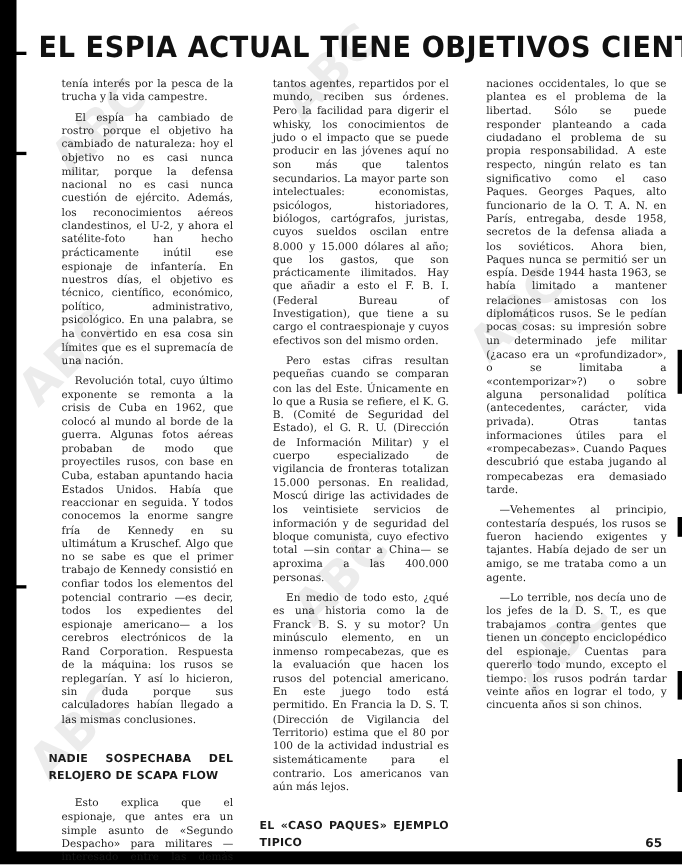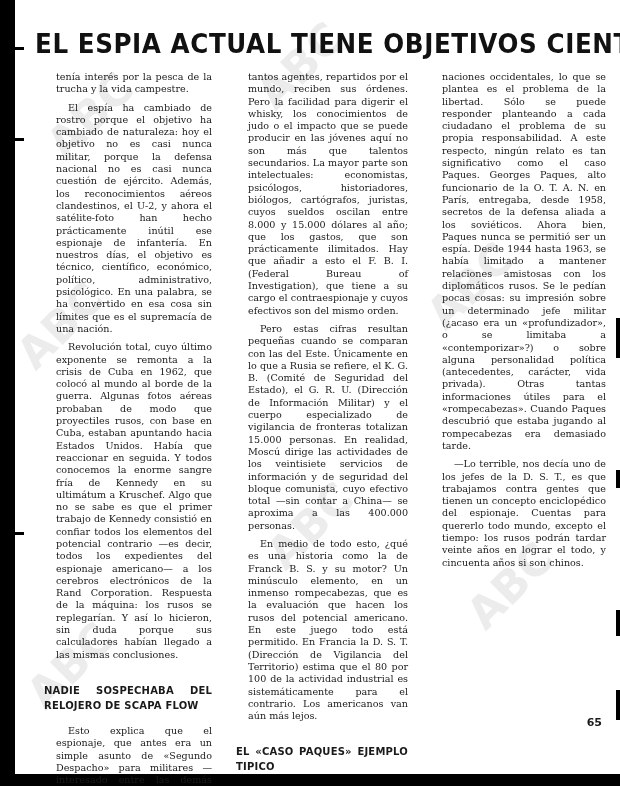--- a/index.html
+++ b/index.html
@@ -27,21 +27,21 @@
   .col1 { left: 44px; width: 168px; }
   .col2 { left: 236px; width: 172px; }
   .col3 { left: 430px; width: 176px; }
   .col p { margin: 0 0 6px 12px; text-indent: 12px; }
   .col p.cont { text-indent: 0; }
   .subhead {
     font-family: "DejaVu Sans", sans-serif; font-weight: bold; font-size: 10px; line-height: 15px;
     margin: 22px 0 12px 0; letter-spacing: 0.2px;
   }
   .page-number {
-    position: absolute; right: 18px; top: 716px; font-family: "DejaVu Sans", sans-serif;
+    position: absolute; right: 18px; top: 760px; font-family: "DejaVu Sans", sans-serif;
     font-weight: bold; font-size: 11px;
   }
   .watermark {
     position: absolute; font-family: "DejaVu Sans", sans-serif; font-size: 44px; color: rgba(150,150,150,0.18);
     transform: rotate(-45deg); pointer-events: none; font-weight: bold;
   }
 </style>
 </head>
 <body>
 
@@ -74,16 +74,17 @@
   </div>
 <div class="col col2">
     <p class="cont">tantos agentes, repartidos por el mundo, reciben sus órdenes. Pero la facilidad para digerir el whisky, los conocimientos de judo o el impacto que se puede producir en las jóvenes aquí no son más que talentos secundarios. La mayor parte son intelectuales: economistas, psicólogos, historiadores, biólogos, cartógrafos, juristas, cuyos sueldos oscilan entre 8.000 y 15.000 dólares al año; que los gastos, que son prácticamente ilimitados. Hay que añadir a esto el F. B. I. (Federal Bureau of Investigation), que tiene a su cargo el contraespionaje y cuyos efectivos son del mismo orden.</p>
     <p>Pero estas cifras resultan pequeñas cuando se comparan con las del Este. Únicamente en lo que a Rusia se refiere, el K. G. B. (Comité de Seguridad del Estado), el G. R. U. (Dirección de Información Militar) y el cuerpo especializado de vigilancia de fronteras totalizan 15.000 personas. En realidad, Moscú dirige las actividades de los veintisiete servicios de información y de seguridad del bloque comunista, cuyo efectivo total —sin contar a China— se aproxima a las 400.000 personas.</p>
     <p>En medio de todo esto, ¿qué es una historia como la de Franck B. S. y su motor? Un minúsculo elemento, en un inmenso rompecabezas, que es la evaluación que hacen los rusos del potencial americano. En este juego todo está permitido. En Francia la D. S. T. (Dirección de Vigilancia del Territorio) estima que el 80 por 100 de la actividad industrial es sistemáticamente para el contrario. Los americanos van aún más lejos.</p>
     <div class="subhead">EL «CASO PAQUES» EJEMPLO TIPICO</div>
     <p>El 90 por 100 de nuestros conocimientos, lamentan sus servicios secretos, son entregados al extranjero mediante la lectura de folletos, las visitas a exposiciones, el acceso público a los archivos, la compra de patentes, las visitas a fábricas. En 1965, los rusos compraron unas 44.000 patentes americanas. En 1959, dos agregados de la embajada rusa volvieron de Los Ángeles con 80 kilos de documentación en su equipaje.</p>
   </div>
 <div class="col col3">
     <p class="cont">naciones occidentales, lo que se plantea es el problema de la libertad. Sólo se puede responder planteando a cada ciudadano el problema de su propia responsabilidad. A este respecto, ningún relato es tan significativo como el caso Paques. Georges Paques, alto funcionario de la O. T. A. N. en París, entregaba, desde 1958, secretos de la defensa aliada a los soviéticos. Ahora bien, Paques nunca se permitió ser un espía. Desde 1944 hasta 1963, se había limitado a mantener relaciones amistosas con los diplomáticos rusos. Se le pedían pocas cosas: su impresión sobre un determinado jefe militar (¿acaso era un «profundizador», o se limitaba a «contemporizar»?) o sobre alguna personalidad política (antecedentes, carácter, vida privada). Otras tantas informaciones útiles para el «rompecabezas». Cuando Paques descubrió que estaba jugando al rompecabezas era demasiado tarde.</p>
+    <p>—Vehementes al principio, contestaría después, los rusos se fueron haciendo exigentes y tajantes. Había dejado de ser un amigo, se me trataba como a un agente.</p>
     <p>—Lo terrible, nos decía uno de los jefes de la D. S. T., es que trabajamos contra gentes que tienen un concepto enciclopédico del espionaje. Cuentas para quererlo todo mundo, excepto el tiempo: los rusos podrán tardar veinte años en lograr el todo, y cincuenta años si son chinos.</p>
   </div>
 
 <div class="page-number">65</div>
 
 </body></html>

